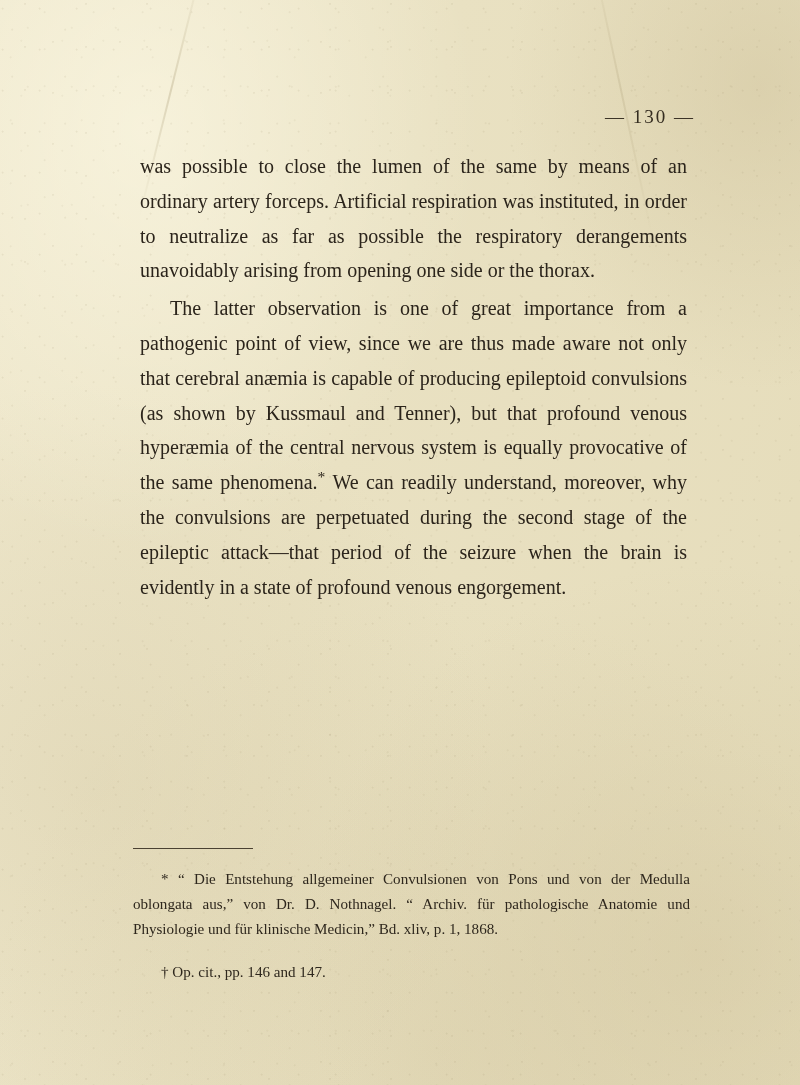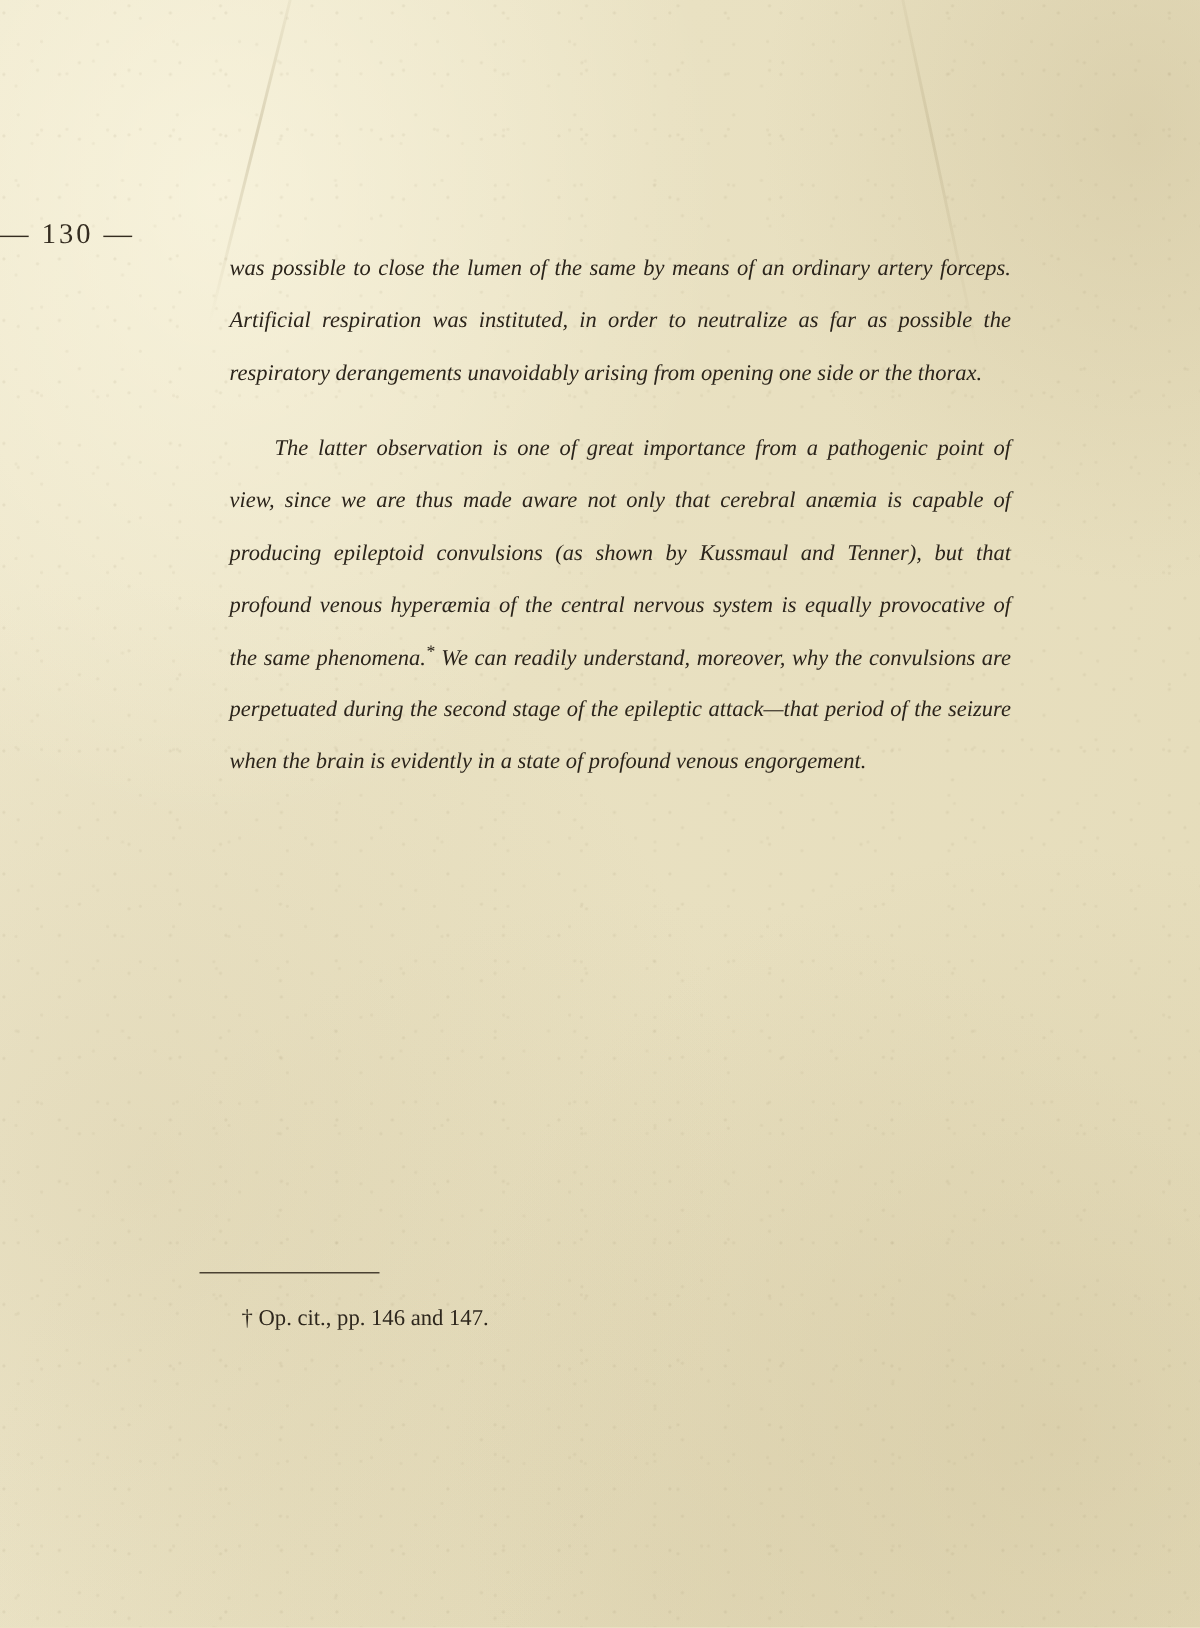--- a/index.html
+++ b/index.html
@@ -70,43 +70,41 @@
     position: relative;
     z-index: 2;
   }
 
   
   .folio {
     position: absolute;
     left: 0;
     top: 106px;
     width: 695px;
-    text-align: left;
+    text-align: right;
     font-size: 19px;
     letter-spacing: 2px;
     color: #342c20;
-    margin-top: 40px;
   }
 
   
   .textblock {
     position: absolute;
     left: 137px;
     top: 146px;
     width: 553px;
   }
   p.para {
-    margin: 16px;
-    font-size: 15px;
+    margin: 3px;
+    font-size: 20px;
     line-height: 34.8px;
     text-align: justify;
     text-indent: 30px;
     color: #2b241b;
     hyphens: none;
-    font-style: italic;
   }
   p.para.noindent {
     text-indent: 0;
   }
   sup.marker {
     font-size: 0.78em;
     line-height: 0;
     vertical-align: 0.42em;
   }
 
@@ -127,21 +125,21 @@
     margin: 0;
     font-size: 15.1px;
     line-height: 25.2px;
     text-align: justify;
     text-indent: 28px;
     color: #2e271d;
     hyphens: none;
   }
   p.footnote.last {
     text-align: left;
-    margin-top: 3px;
+    margin-top: 17px;
   }
 </style>
 </head>
 <body>
 
 <div class="page">
   <div class="grain"></div>
   <div class="streak"></div>
   <div class="streak2"></div>
 
@@ -155,18 +153,19 @@
 
 
       <p class="para"><span>The latter observation is one of great importance from a pathogenic point of view, since we are thus made aware not only that cerebral anæmia is capable of producing epileptoid convulsions (as shown by Kussmaul and Tenner), but that profound venous hyperæmia of the central nervous system is equally provocative of the same phenomena.</span><sup class="marker">*</sup><span> We can readily understand, moreover, why the convulsions are perpetuated during the second stage of the epileptic attack—that period of the seizure when the brain is evidently in a state of profound venous engorgement.</span></p>
 
 
     </div>
 
     <div class="footnotes">
       <div class="fn-rule"></div>
 
+      <p class="footnote">*  “ Die Entstehung allgemeiner Convulsionen von Pons und von der Medulla oblongata aus,” von Dr. D. Nothnagel. “ Archiv. für pathologische Anatomie und Physiologie und für klinische Medicin,” Bd. xliv, p. 1, 1868.</p>
 
       <p class="footnote last">† Op. cit., pp. 146 and 147.</p>
     </div>
 
   </div>
 </div>
 
 </body></html>

